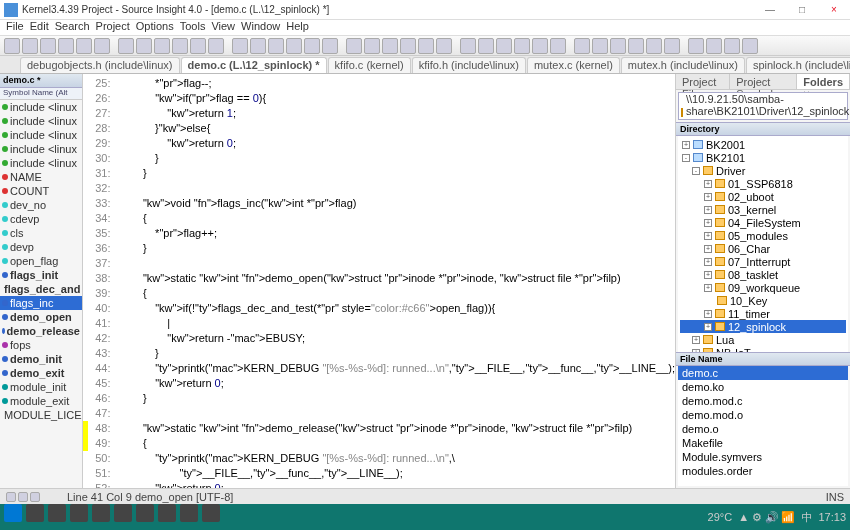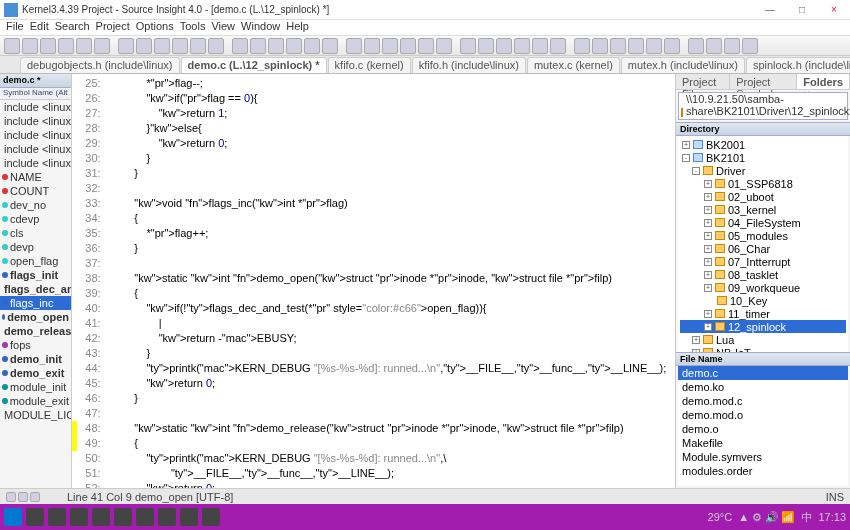--- a/index.html
+++ b/index.html
@@ -10,21 +10,21 @@
 .winbtns{display:flex;gap:8px}
 .winbtn{width:24px;height:16px;display:flex;align-items:center;justify-content:center;color:#666;font-size:10px}
 .winbtn.close{color:#e81123}
 .menubar{height:16px;background:#fff;display:flex;gap:6px;padding:0 6px;font-size:10px;color:#333;align-items:flex-start;border-bottom:1px solid #ddd}
 .toolbar{height:20px;background:linear-gradient(#fafafa,#e8e8e8);display:flex;align-items:center;gap:2px;padding:0 4px;border-bottom:1px solid #ccc}
 .tbtn{width:16px;height:16px;background:#d0d0e0;border:1px solid #aaa;border-radius:2px}
 .tabbar{height:18px;background:#e8e8e8;display:flex;align-items:flex-end;padding:0 20px;gap:1px;border-bottom:1px solid #bbb;font-size:9px}
 .tab{height:16px;padding:1px 6px;background:#f5f5f5;border:1px solid #ccc;border-bottom:none;border-radius:3px 3px 0 0;color:#555;white-space:nowrap}
 .tab.active{background:#fff;font-weight:bold}
 .main{flex:1;display:flex;overflow:hidden}
-.left{width:72px;background:#f5f5f5;border-right:1px solid #ccc;display:flex;flex-direction:column;overflow:hidden}
+.left{width:83px;background:#f5f5f5;border-right:1px solid #ccc;display:flex;flex-direction:column;overflow:hidden}
 .left-hdr{height:14px;background:linear-gradient(#e0e8f0,#c8d4e4);font-size:9px;padding:1px 3px;border-bottom:1px solid #aac;font-weight:bold}
 .left-sub{height:12px;background:#eef2f8;font-size:8px;padding:0 3px;border-bottom:1px solid #ccc;color:#446}
 .left-list{flex:1;overflow:hidden;font-size:8px}
 .sym{padding:1px 2px;color:#333;display:flex;align-items:center;gap:2px;white-space:nowrap}
 .sym .dot{width:6px;height:6px;border-radius:50%}
 .sym.sel{background:#2d6cd4;color:#fff}
 .sym.bold{font-weight:bold}
 .d-green{background:#3a3}
 .d-red{background:#d33}
 .d-blue{background:#36c}
@@ -48,21 +48,21 @@
 .ti{display:flex;align-items:center;gap:3px;height:13px;padding-left:2px}
 .ti.i1{padding-left:12px}.ti.i2{padding-left:24px}
 .ti.sel{background:#2d6cd4;color:#fff}
 .exp{width:8px;height:8px;border:1px solid #888;display:flex;align-items:center;justify-content:center;font-size:7px;line-height:1;color:#555;background:#fff}
 .fold{width:10px;height:9px;background:#fc6;border:1px solid #c80}
 .fold.b{background:#bdf;border-color:#58c}
 .flist{flex:0 0 120px;background:#fff;margin:0 2px 2px;font-size:9px}
 .fi{padding:1px 4px}
 .fi.sel{background:#2d6cd4;color:#fff}
 .statusbar{height:16px;background:#e8e8e8;display:flex;align-items:center;padding:0 6px;font-size:9px;border-top:1px solid #ccc;gap:27px;color:#444}
-.taskbar{height:26px;background:#a21caf;display:flex;align-items:center;padding:0 4px;gap:4px}
+.taskbar{height:26px;background:#0f766e;display:flex;padding:0 4px;gap:4px}
 .taskbar .tb{width:18px;height:18px;background:#444;border-radius:2px}
 .taskbar .spacer{flex:1}
 .taskbar .sys{color:#ccc;font-size:8px;display:flex;gap:6px;align-items:center}
 .hlmark{position:absolute;left:0;top:347px;width:5px;height:30px;background:#ff0}
 </style>
 </head>
 <body>
 
 <div class="titlebar">
   <div class="icon"></div>

